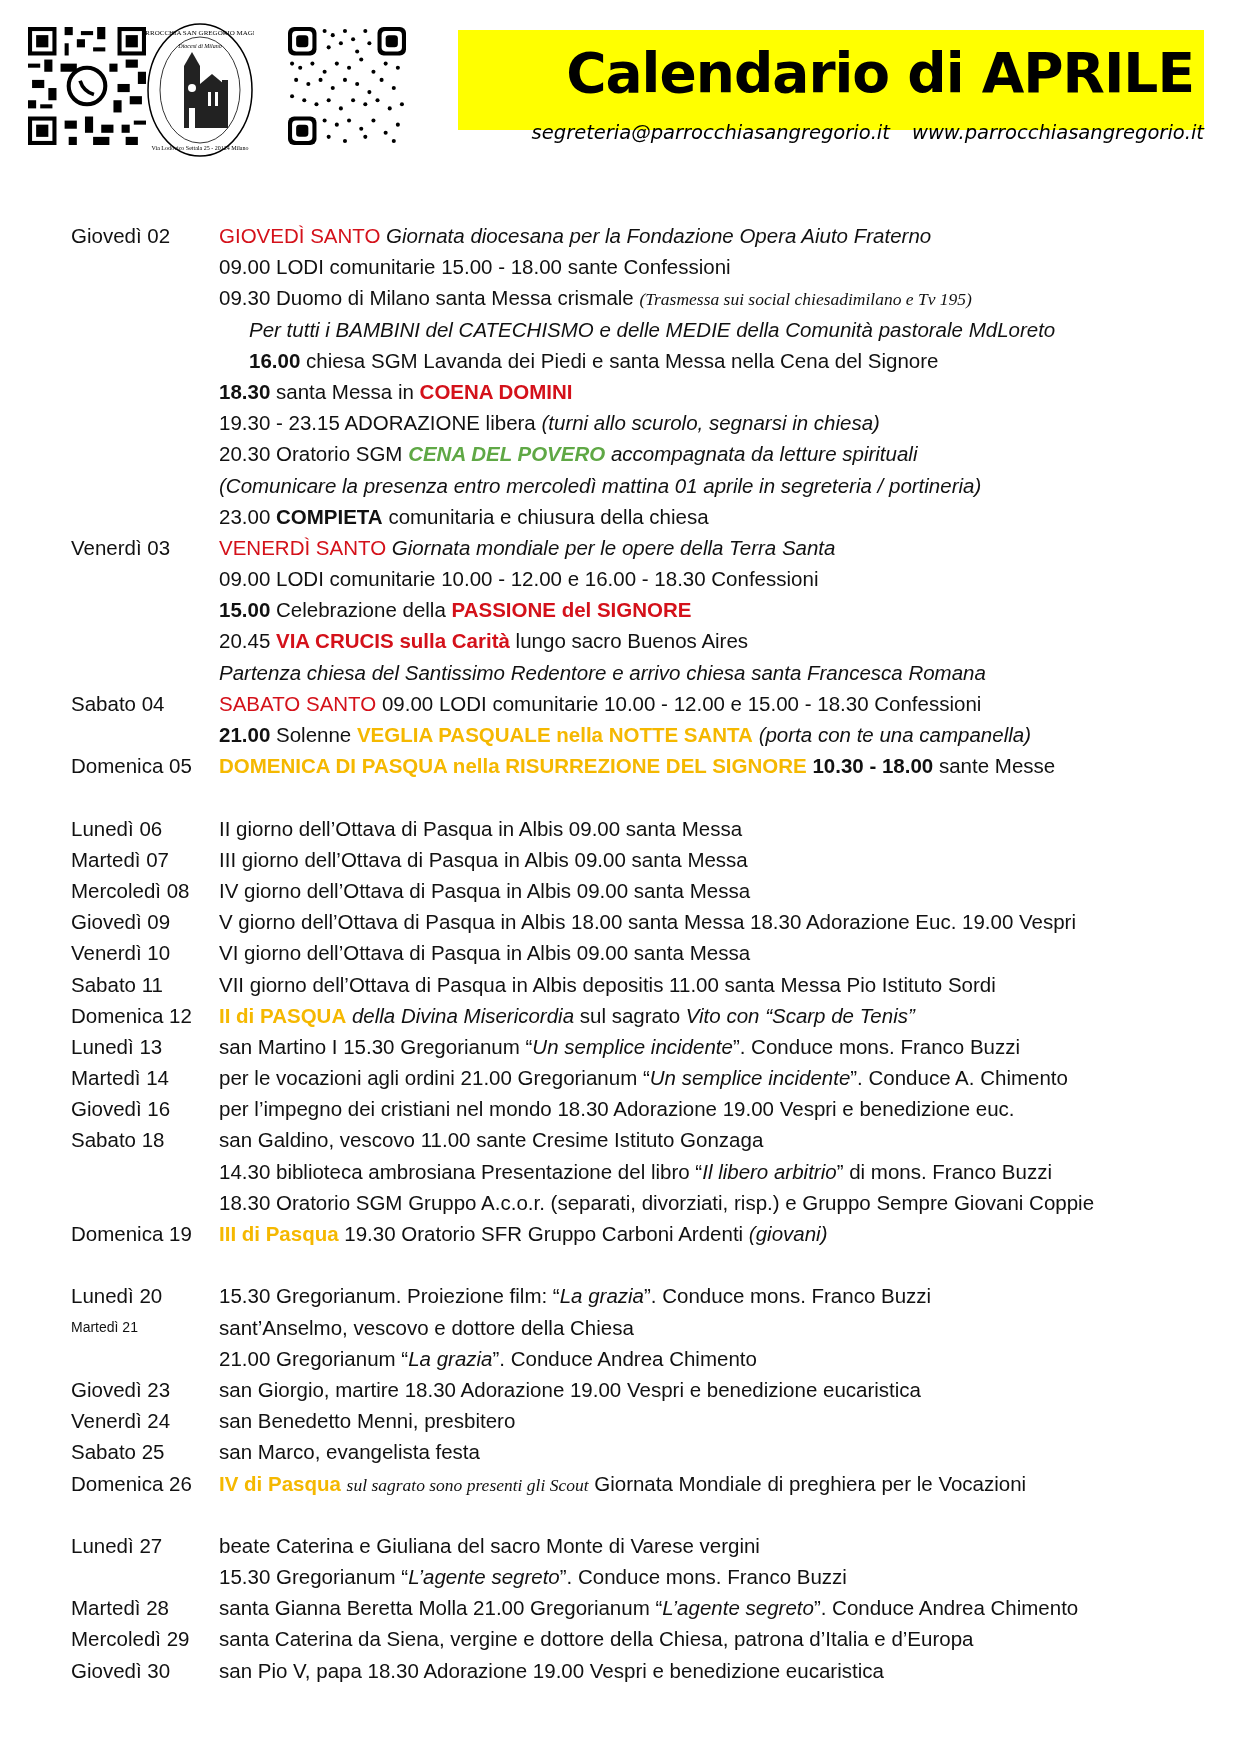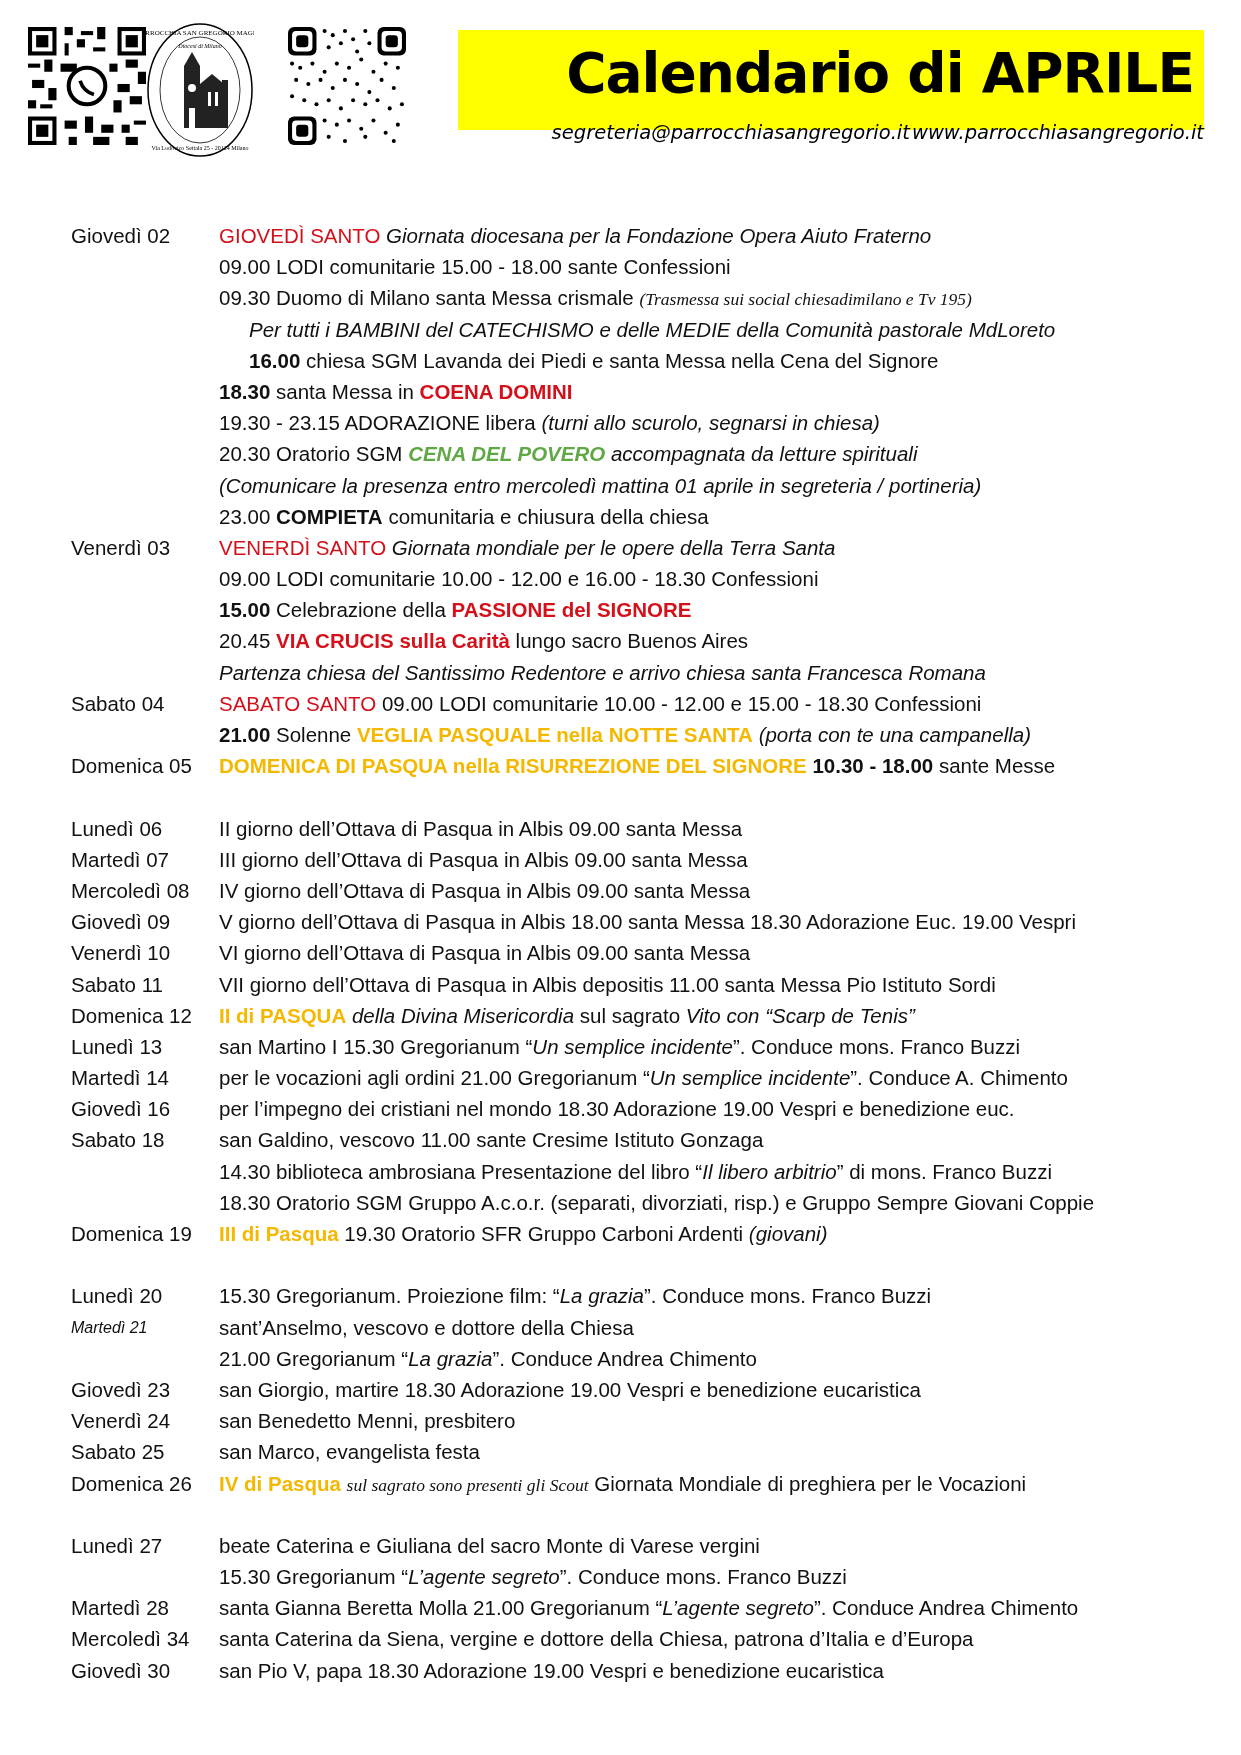--- a/index.html
+++ b/index.html
@@ -9,26 +9,26 @@
   .qr { position: absolute; width: 118px; height: 118px; top: 27px; background: #fff; }
   .qr svg { width: 100%; height: 100%; display: block; }
   .logo { position: absolute; left: 146px; top: 22px; width: 108px; height: 136px; }
   .logo svg { width: 100%; height: 100%; display: block; }
   .title-box { position: absolute; left: 458px; top: 30px; width: 746px; height: 100px;
                background: #ffff00; }
   .title { position: absolute; right: 10px; top: 8px; font-family: "DejaVu Sans", sans-serif;
            font-weight: bold; font-size: 55px; letter-spacing: -1px; color: #000; line-height: 70px; }
   .contacts { position: absolute; right: 37px; top: 121px; font-family: "DejaVu Sans", sans-serif;
               font-style: italic; font-size: 19.5px; color: #000; }
-  .contacts span { margin-left: 2px; }
+  .contacts span { margin-left: 22px; }
   .cal { position: absolute; left: 71px; top: 220px; width: 1140px; }
   .row { display: flex; height: 31.2px; line-height: 31.2px; font-size: 20.5px; white-space: nowrap; }
   .row.gap { height: 31.2px; }
   .day { width: 148px; flex: 0 0 148px; }
-  .day.small { font-size: 16px; font-style: italic; }
+  .day.small { font-size: 14px; }
   .content { flex: 1; }
   .indent { padding-left: 30px; }
   .b { font-weight: bold; }
   .i { font-style: italic; }
   .red { color: #d4111a; }
   .gold { color: #f5b800; }
   .green { color: #5fa845; }
   .sm { font-size: 17.5px; font-family: Liberation Serif, serif; }
 </style>
 </head>
@@ -342,20 +342,20 @@
     </div>
     <div class="row">
       <div class="day"></div>
       <div class="content"><span>15.30 Gregorianum “</span><span class="i">L’agente segreto</span><span>”. Conduce mons. Franco Buzzi</span></div>
     </div>
     <div class="row">
       <div class="day">Martedì 28</div>
       <div class="content"><span>santa Gianna Beretta Molla 21.00 Gregorianum “</span><span class="i">L’agente segreto</span><span>”. Conduce Andrea Chimento</span></div>
     </div>
     <div class="row">
-      <div class="day">Mercoledì 34</div>
+      <div class="day">Mercoledì 29</div>
       <div class="content"><span>santa Caterina da Siena, vergine e dottore della Chiesa, patrona d’Italia e d’Europa</span></div>
     </div>
     <div class="row">
       <div class="day">Giovedì 30</div>
       <div class="content"><span>san Pio V, papa 18.30 Adorazione 19.00 Vespri e benedizione eucaristica</span></div>
     </div>
   </div>
 
 </body></html>

